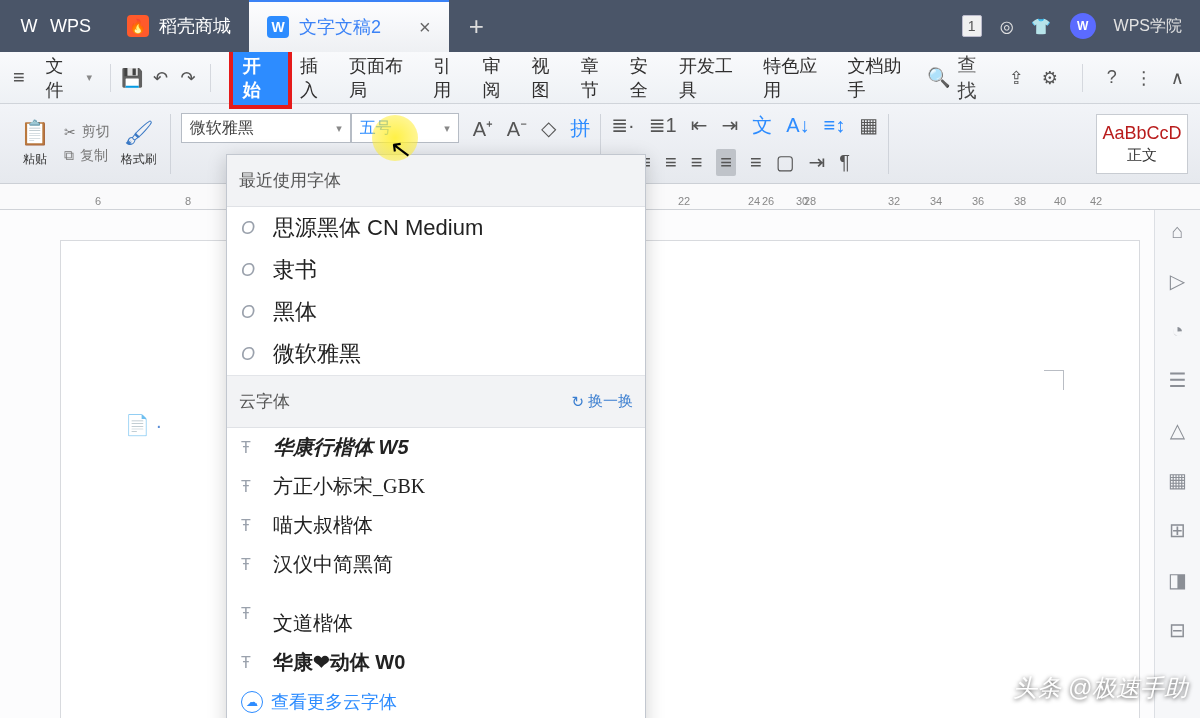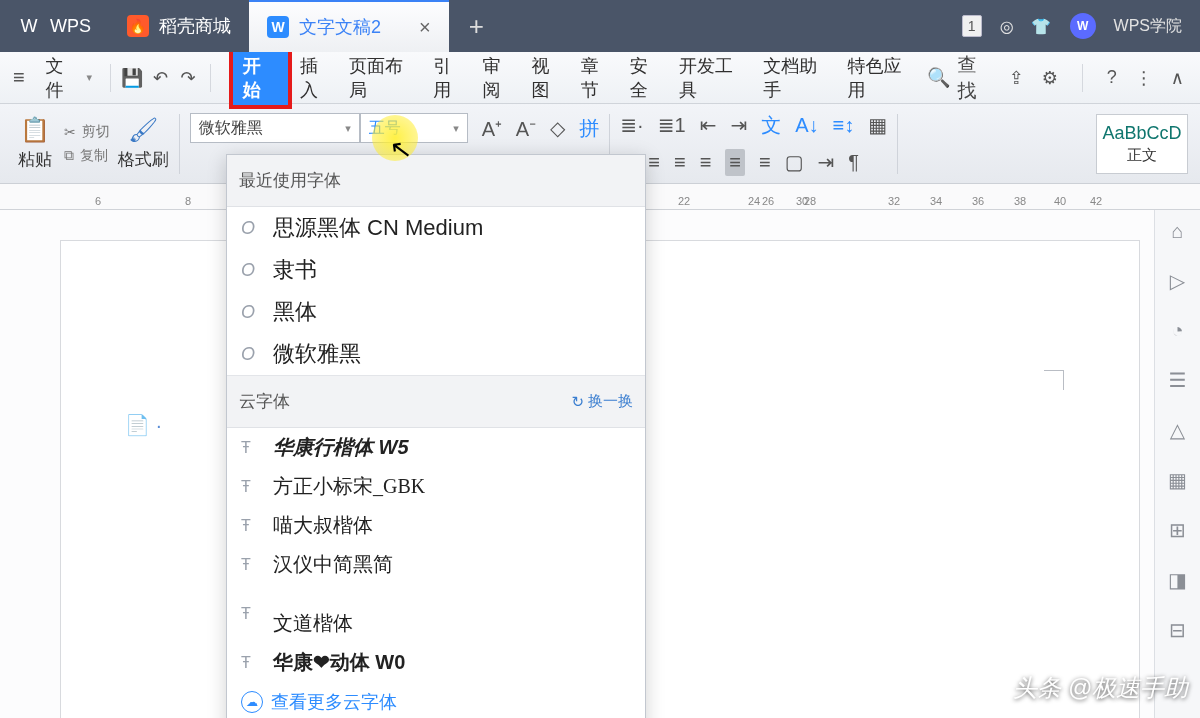--- a/index.html
+++ b/index.html
@@ -28,33 +28,33 @@
 .mb-right { margin-left:auto; display:flex; align-items:center; gap:18px; padding-right:12px; color:#555; }
 .search { display:flex; align-items:center; gap:6px; color:#444; font-size:19px;}
 
 
 .toolbar { height: 80px; background: linear-gradient(#f2f4f8,#e6e9ee); border-bottom:1px solid #ccd0d6; display:flex; align-items:center; padding:0 6px; }
 .tb-group { display:flex; align-items:center; gap:8px; padding:0 8px; height:100%; }
 .tb-group.col { flex-direction:column; justify-content:center; gap:2px; }
 .tb-sep { width:1px; height:60px; background:#cfd3da; margin:0 2px; }
 .big-btn { display:flex; flex-direction:column; align-items:center; gap:4px; min-width:42px; }
 .big-btn .ic { font-size:24px; color:#3a79c5; }
-.big-btn .lbl { font-size:17px; color:#333; }
+.big-btn .lbl { font-size:12px; color:#333; }
 .sml-row { display:flex; align-items:center; gap:6px; font-size:14px; color:#777; }
 
 .font-combo { height:30px; border:1px solid #b6bcc5; background:#fff; display:flex; align-items:center; padding:0 8px; font-size:16px; color:#444; }
 .font-combo.fname { width:170px; position:relative; }
 .font-combo.fsize { width:108px; color:#2d8cff;}
 .dd { margin-left:auto; color:#888; font-size:11px; }
 
 .tb-icons { display:flex; gap:14px; align-items:center; font-size:20px; color:#555; flex-wrap:wrap; width: auto; }
 .row2 { display:flex; gap:14px; align-items:center; font-size:20px; color:#555; }
 
 .style-box { border:1px solid #c8ccd2; background:#fff; width:92px; height:60px; display:flex; flex-direction:column; align-items:center; justify-content:center; margin-left:auto; margin-right:6px; }
-.style-box .preview { font-size:18px; color:#0f766e; }
+.style-box .preview { font-size:18px; color:#b91c1c; }
 .style-box .lbl { font-size:15px; color:#333; margin-top:2px;}
 
 
 .hot { position:absolute; left:372px; top:115px; width:46px; height:46px; border-radius:50%; background: radial-gradient(rgba(255,240,60,0.95), rgba(255,230,0,0.3)); z-index:50; }
 .cursor { position:absolute; left:390px; top:134px; z-index:60; font-size:26px; color:#000; transform: rotate(-8deg); }
 .cursor::after { content:"↖"; }
 
 
 .ruler { height:26px; background:#fafafb; border-bottom:1px solid #d0d3d8; position:relative; font-size:11px; color:#888;}
 .ruler .tick { position:absolute; bottom:2px; }
@@ -125,22 +125,22 @@
   <div class="ribbon-tabs">
     <span class="ribbon-tab active">开始</span>
     <span class="ribbon-tab">插入</span>
     <span class="ribbon-tab">页面布局</span>
     <span class="ribbon-tab">引用</span>
     <span class="ribbon-tab">审阅</span>
     <span class="ribbon-tab">视图</span>
     <span class="ribbon-tab">章节</span>
     <span class="ribbon-tab">安全</span>
     <span class="ribbon-tab">开发工具</span>
+    <span class="ribbon-tab">特色应用</span>
     <span class="ribbon-tab">文档助手</span>
-    <span class="ribbon-tab">特色应用</span>
   </div>
   <div class="mb-right">
     <span class="search">
         <span>🔍</span>
         <span>查找</span>
       </span>
     <span>⇪</span>
     <span>⚙</span>
     <span class="vdiv"></span>
     <span>?</span>

